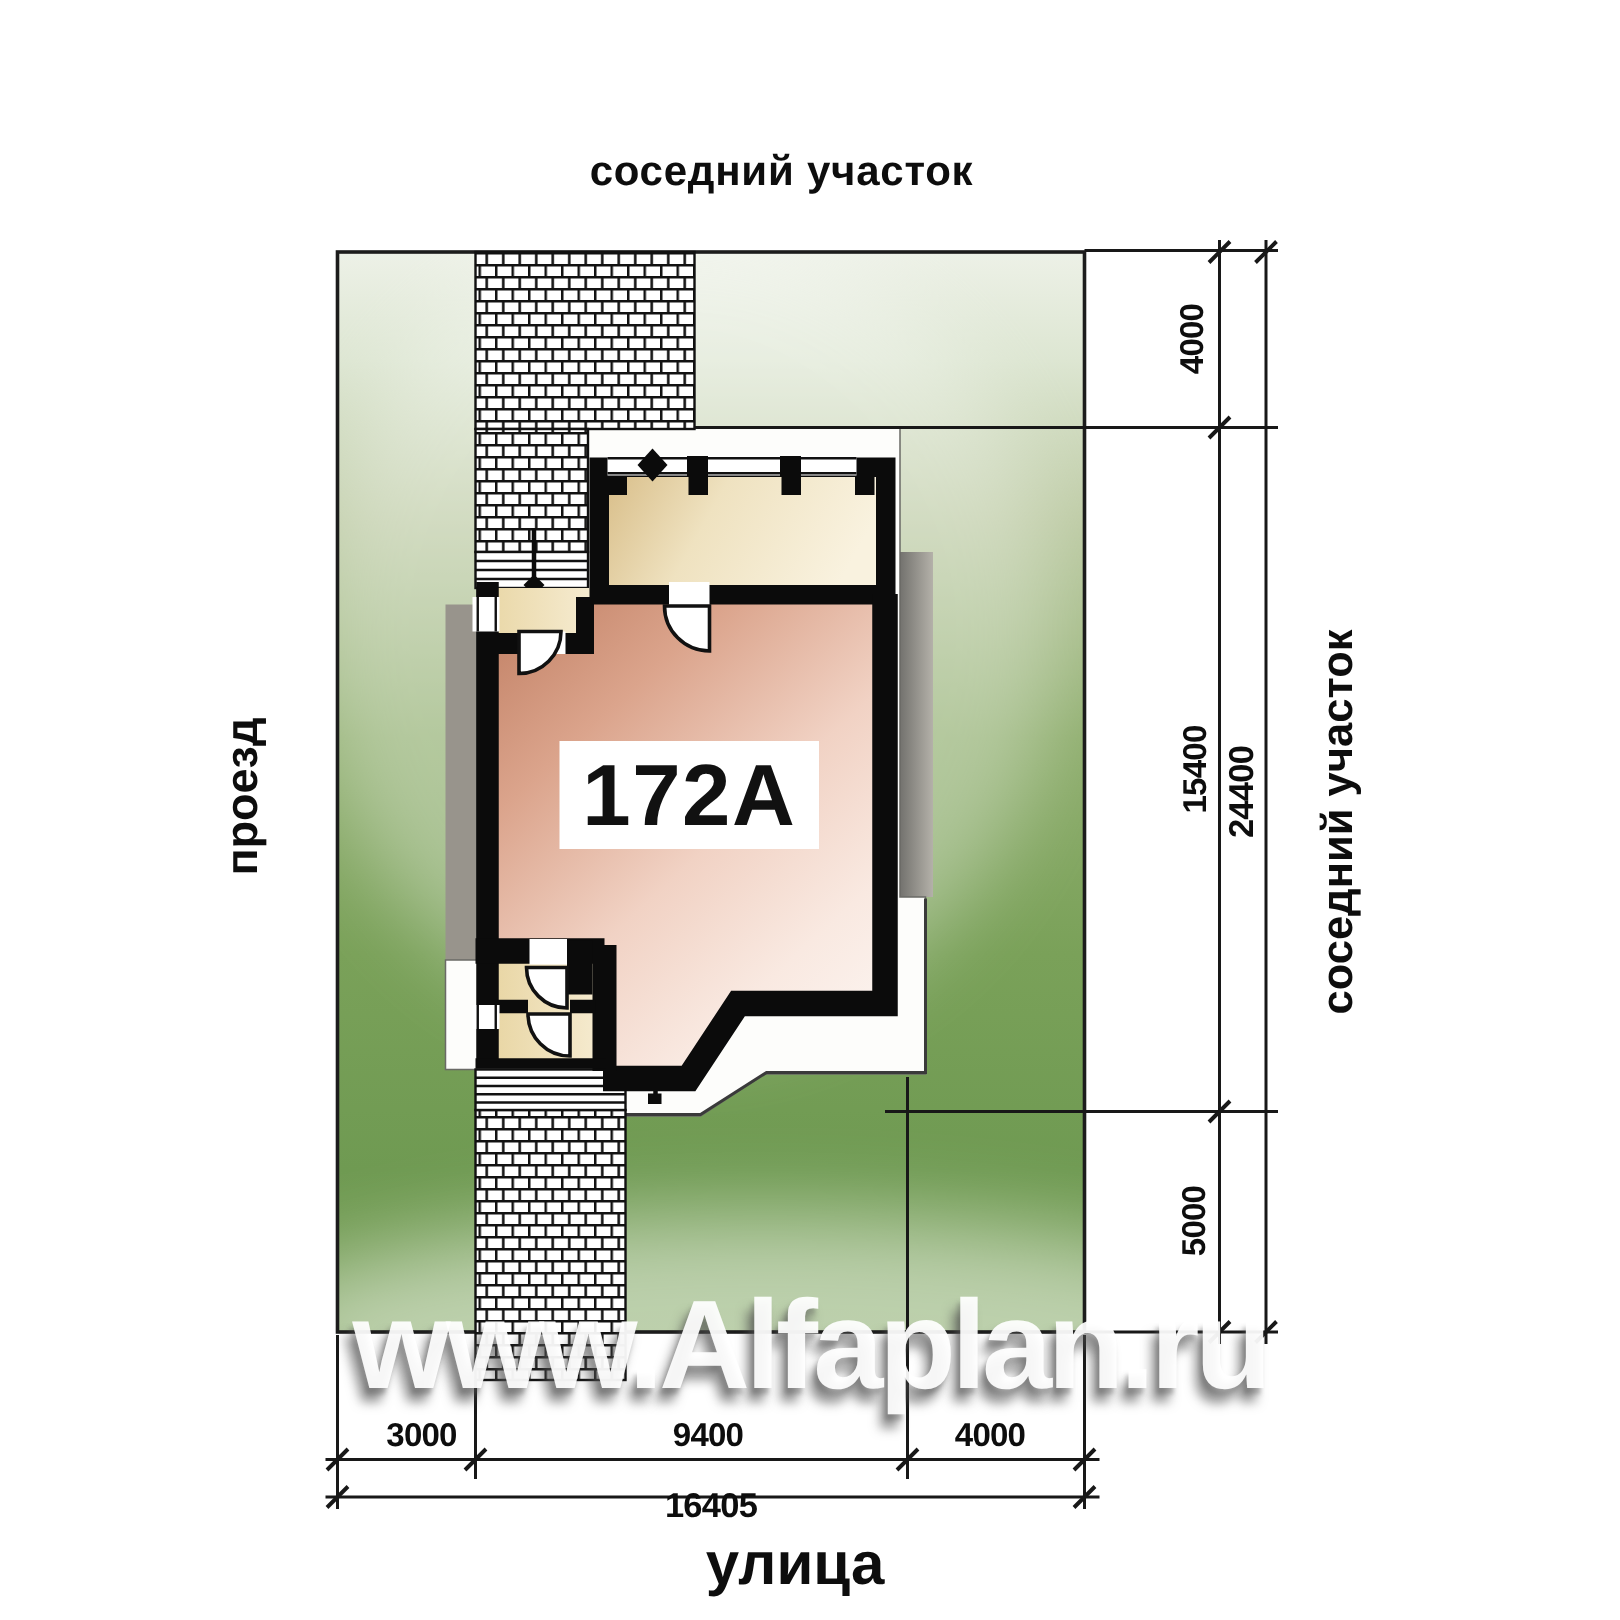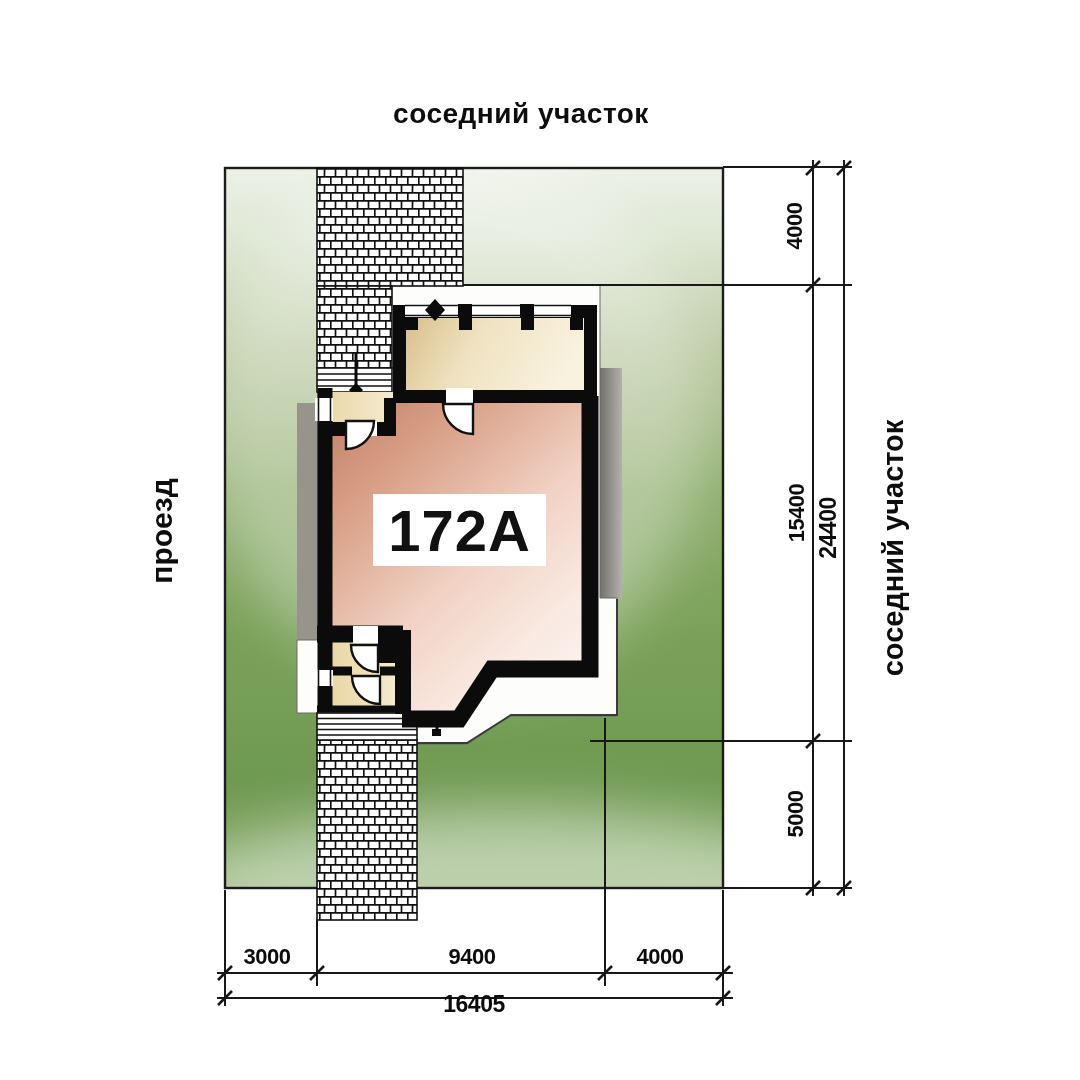--- a/index.html
+++ b/index.html
@@ -170,29 +170,31 @@
              M218,980 L232,966 M310,980 L324,966 M598,980 L612,966 M716,980 L730,966
              M218,1005 L232,991 M716,1005 L730,991" stroke="#181818" stroke-width="2.6" fill="none"></path>
   </svg>
 
   <div class="lbl lbl-area" style="left:521px;top:114px;">соседний участок</div>
 
   <div class="lbl rot lbl-neighbor-right" style="left:893px;top:548px;">соседний участок</div>
 
   <div class="lbl rot lbl-passage" style="left:162px;top:531px;">проезд</div>
 
+  <div class="lbl lbl-street" style="left:530px;top:1043px;">улица</div>
 
   <div class="lbl rot dim" style="left:795px;top:226px;">4000</div>
   <div class="lbl rot dim" style="left:797px;top:513px;">15400</div>
   <div class="lbl rot dim" style="left:796px;top:814px;">5000</div>
   <div class="lbl rot dim-total" style="left:828px;top:528px;">24400</div>
 
-  <div class="lbl dim" style="left:267px;top:957px;">3000</div>
+  <div class="lbl dim" style="left:281px;top:957px;">3000</div>
   <div class="lbl dim" style="left:472px;top:957px;">9400</div>
   <div class="lbl dim" style="left:660px;top:957px;">4000</div>
   <div class="lbl dim-total" style="left:474px;top:984px;margin-top:20px;">16405</div>
 
   <div class="house-number-box">
     <span>172A</span>
   </div>
 
+  <div class="watermark">www.Alfaplan.ru</div>
 
 </div>
 
 </body></html>

